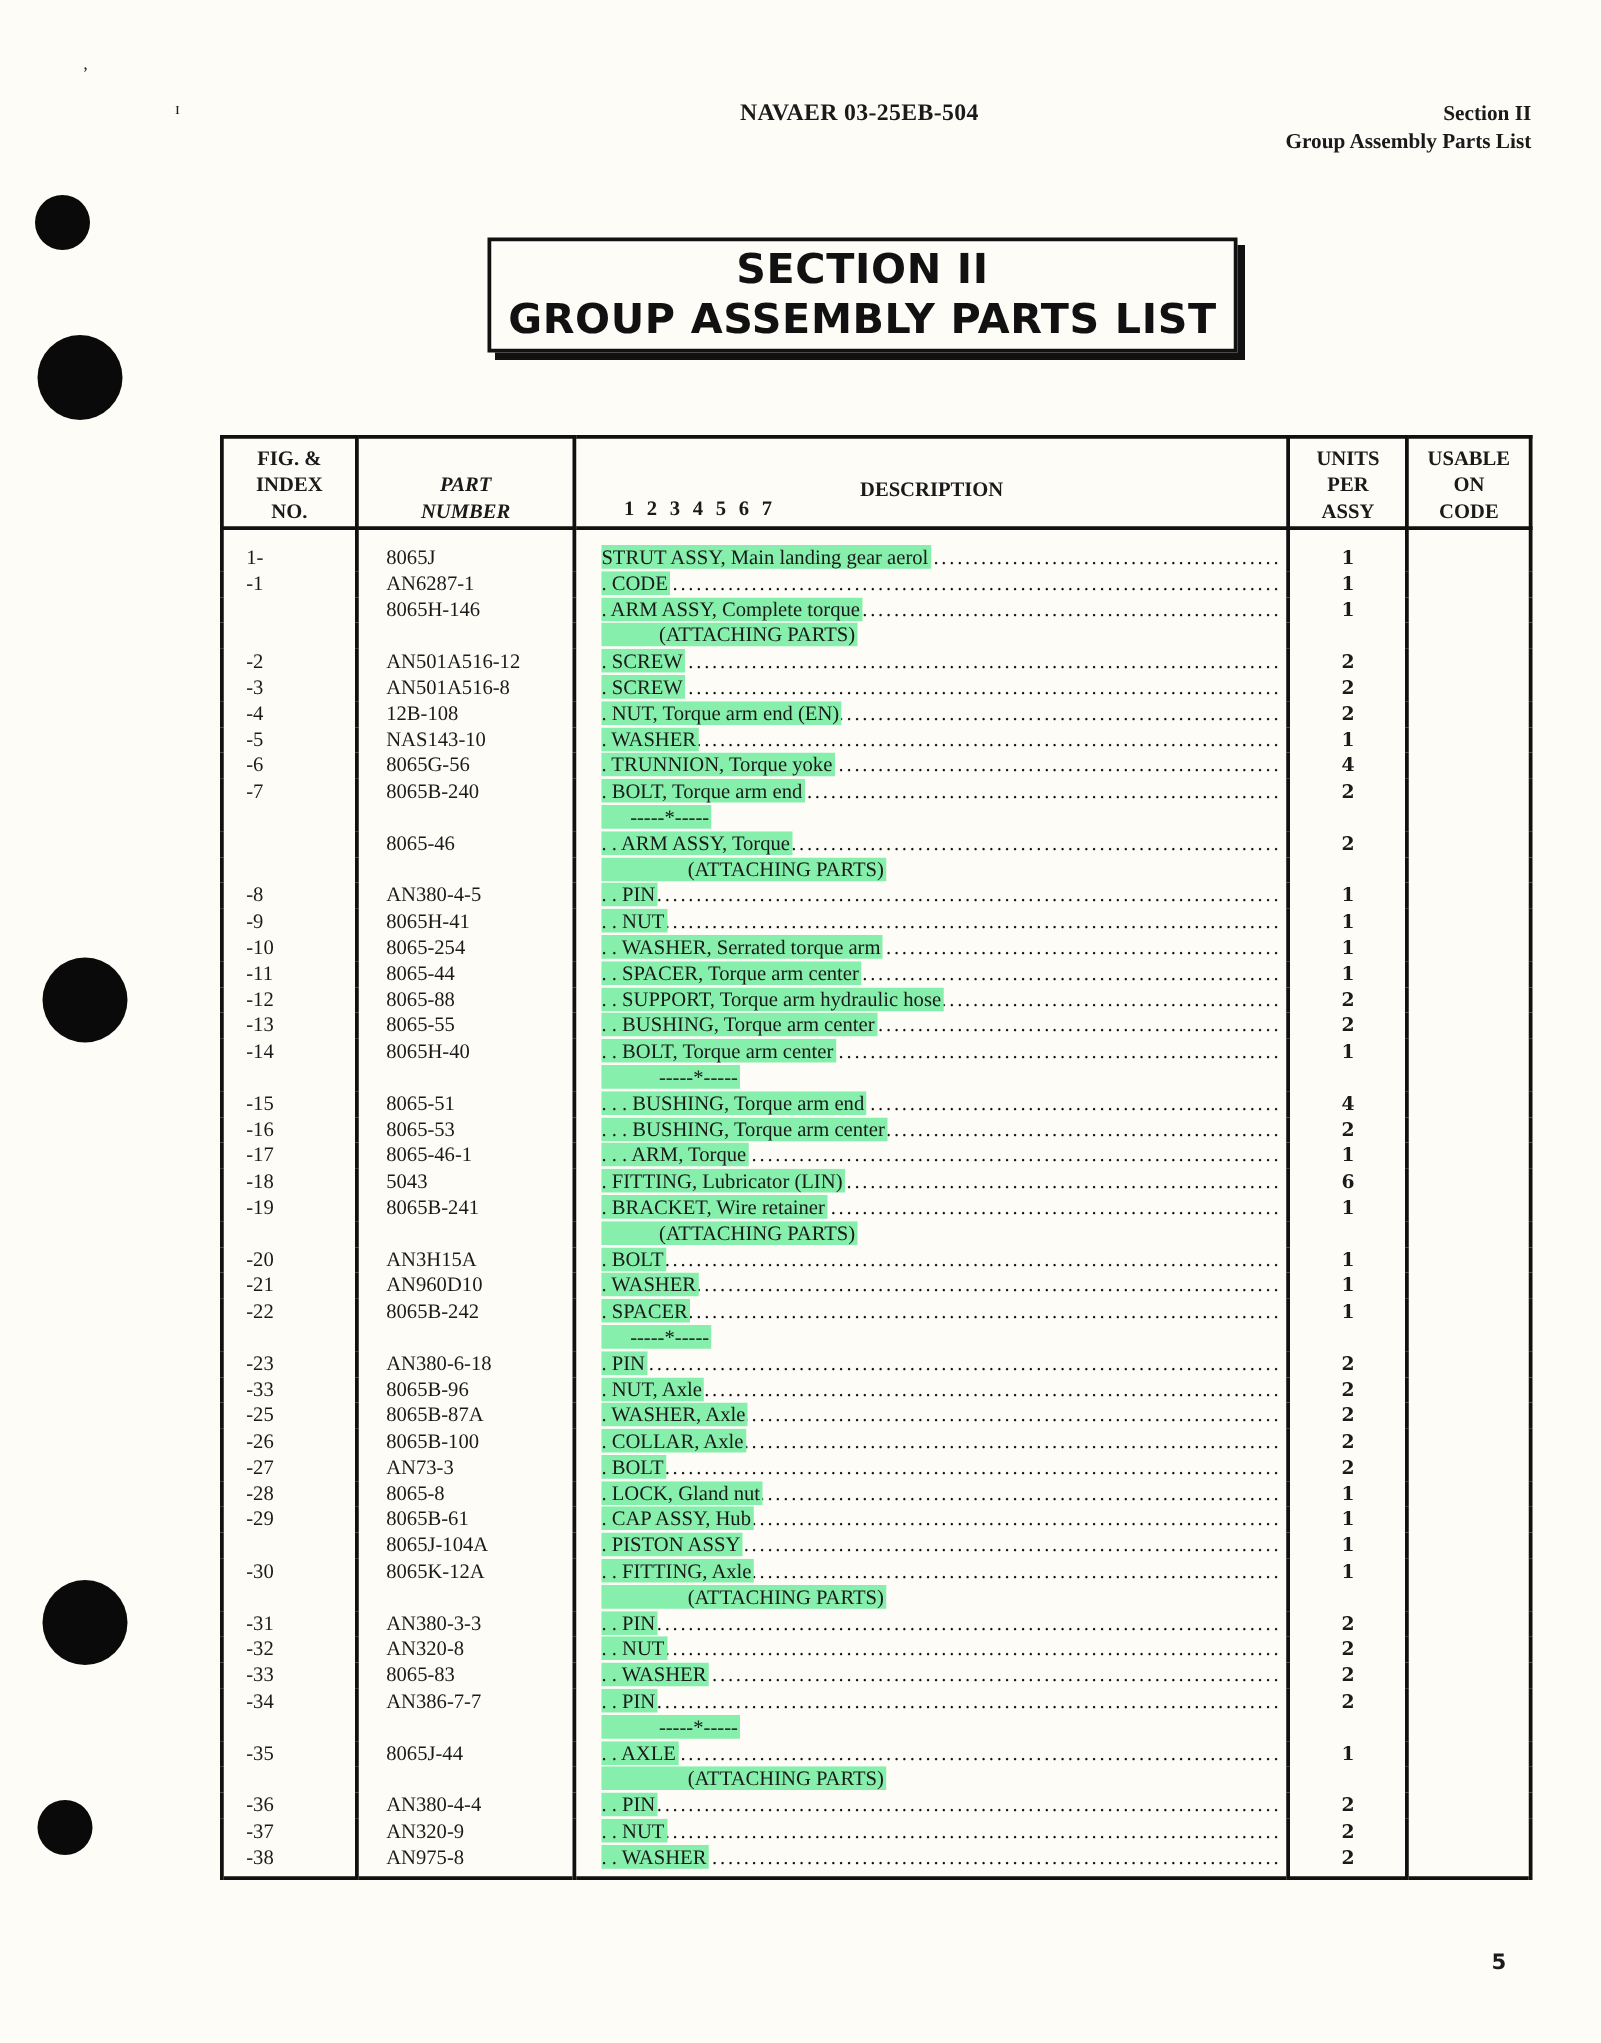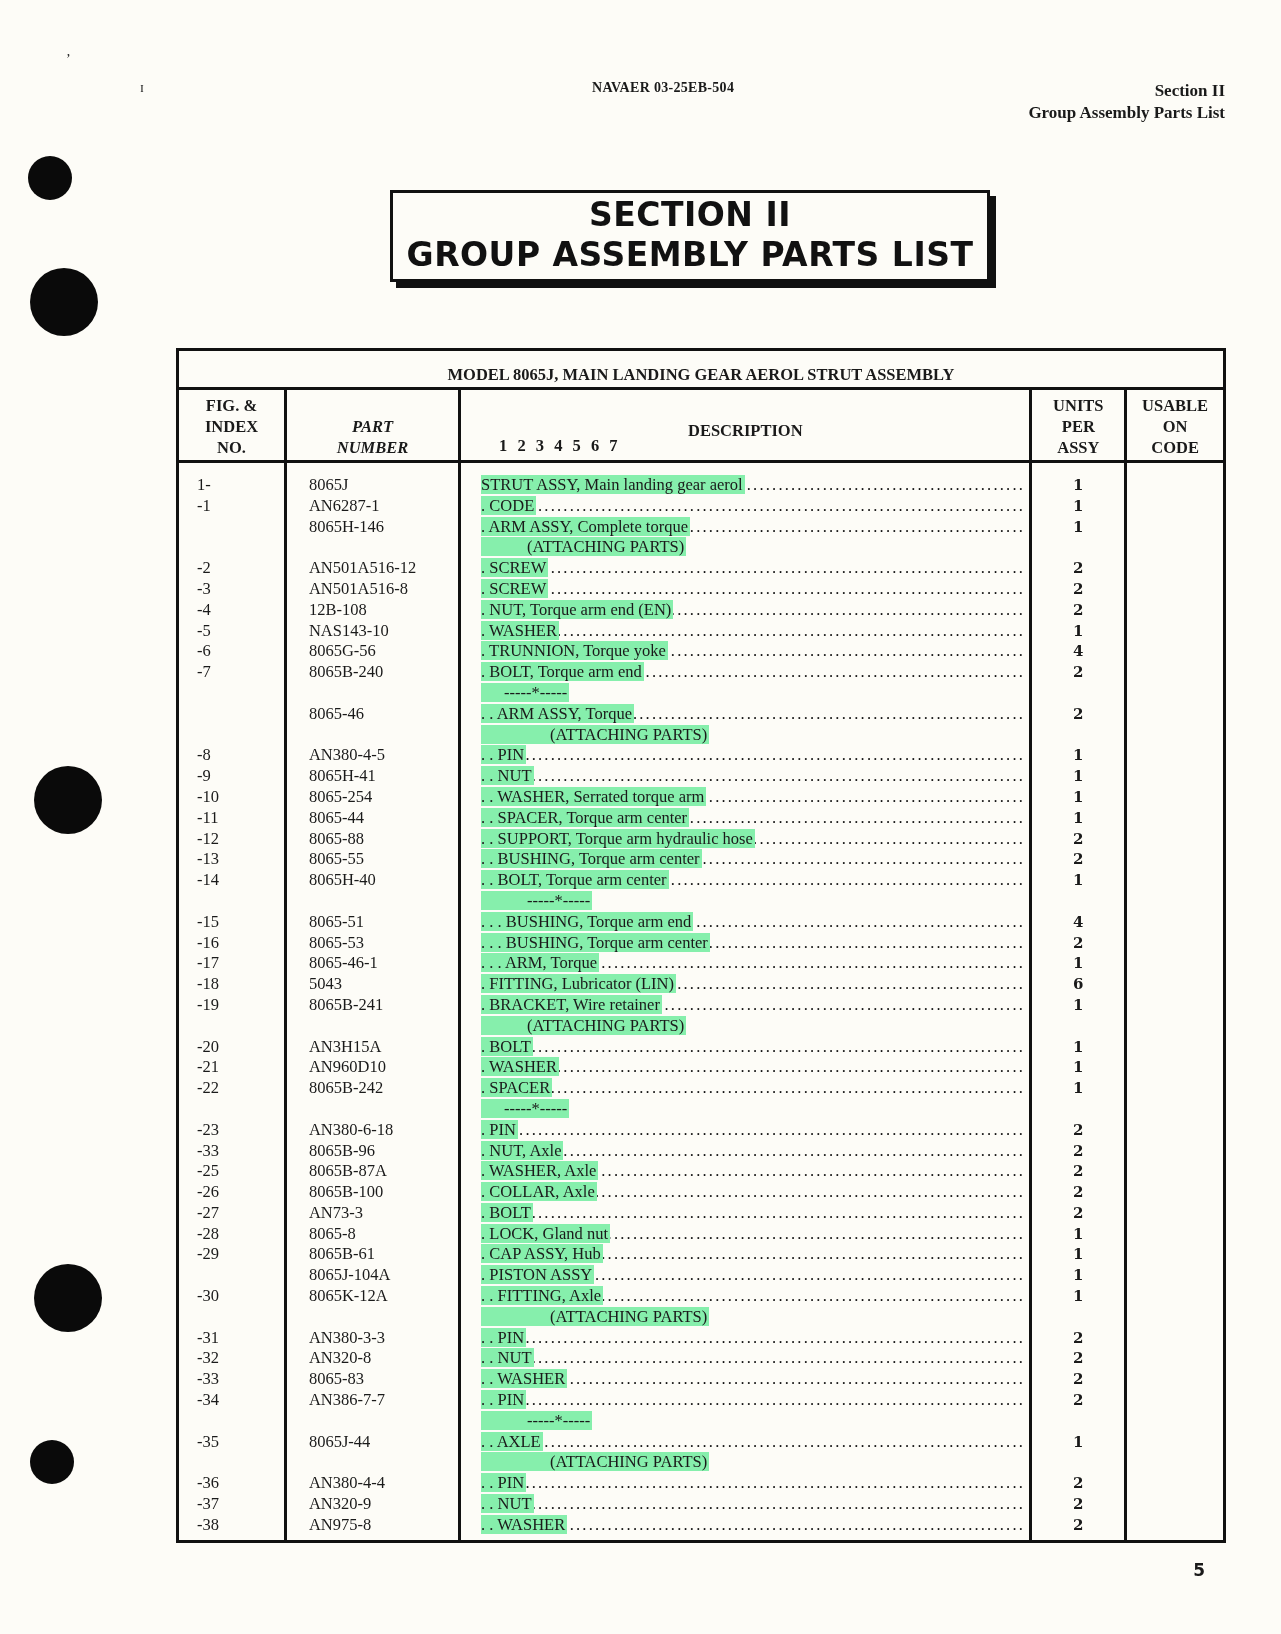--- a/index.html
+++ b/index.html
@@ -6,21 +6,21 @@
   body {
     width: 1281px; height: 1634px; position: relative; overflow: hidden;
     background: #fdfcf7;
     font-family: "DejaVu Serif", "Liberation Serif", serif;
     color: #1a1a1a;
   }
   .punch { position: absolute; background: #0a0a0a; border-radius: 50%; }
   .speck { position: absolute; font-size: 14px; color: #222; font-family: "Liberation Serif", serif; }
   .hdr-left {
     position: absolute; left: 592px; top: 80px;
-    font-family: "Liberation Serif", serif; font-weight: bold; font-size: 14px; letter-spacing: 0.3px;
+    font-family: "Liberation Serif", serif; font-weight: bold; font-size: 19px; letter-spacing: 0.3px;
   }
   .hdr-right {
     position: absolute; right: 56px; top: 80px; text-align: right;
     font-family: "Liberation Serif", serif; font-weight: bold; font-size: 17px; line-height: 22px;
   }
   .title-box {
     position: absolute; left: 390px; top: 190px; width: 594px; height: 86px;
     border: 3px solid #111; background: #fdfcf7;
     box-shadow: 6px 6px 0 #111;
     text-align: center;
@@ -86,23 +86,20 @@
   <div>Group Assembly Parts List</div>
 </div>
 
 <div class="title-box">
   <div class="l1">SECTION II</div>
   <div class="l2">GROUP ASSEMBLY PARTS LIST</div>
 </div>
 
 <table class="parts">
   <thead>
-    <tr class="model-row">
-      <th colspan="5">MODEL 8065J,  MAIN LANDING GEAR AEROL STRUT ASSEMBLY</th>
-    </tr>
     <tr>
       <th class="col-fig">
         <div>FIG. &amp;</div>
         <div>INDEX</div>
         <div>NO.</div>
       </th>
       <th class="col-part">
         <div>PART</div>
         <div>NUMBER</div>
       </th>

